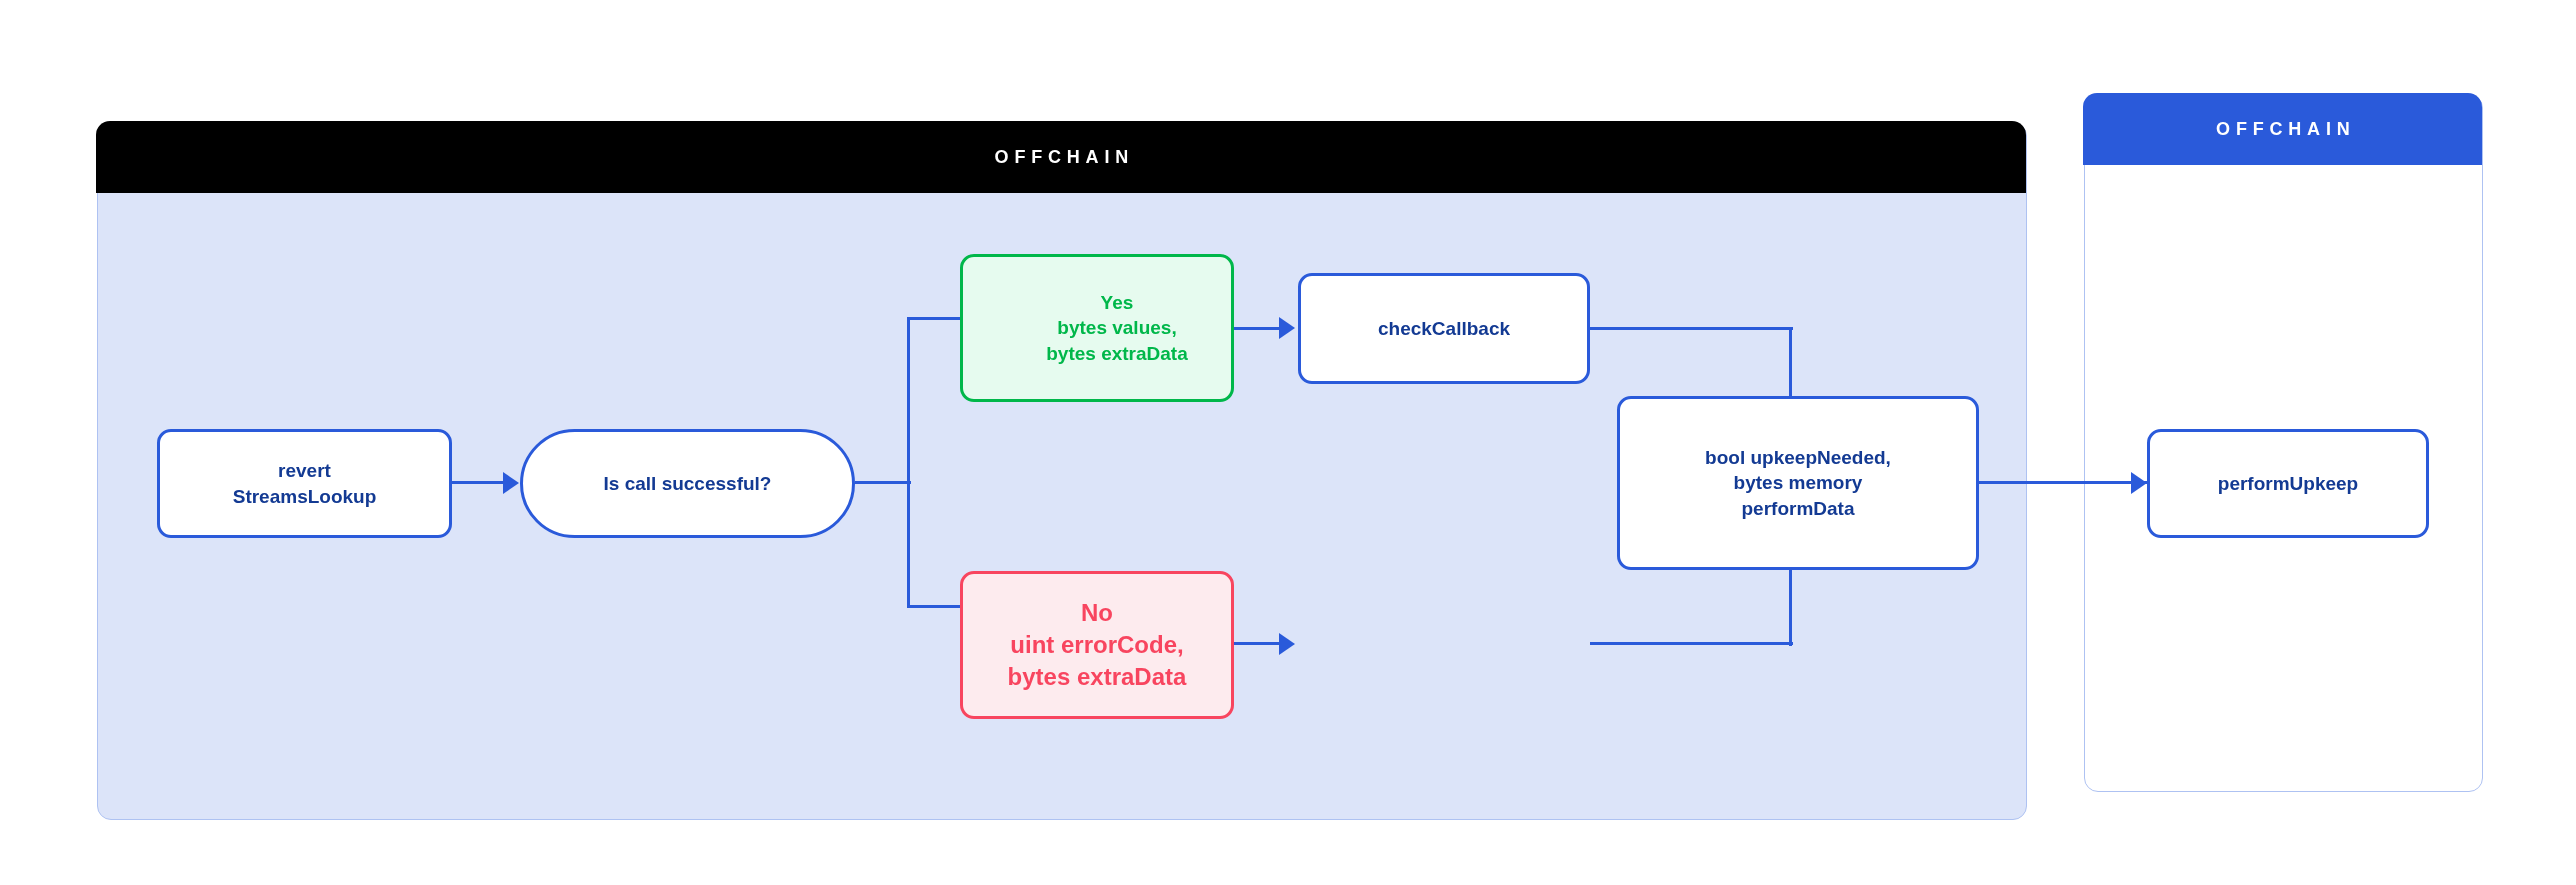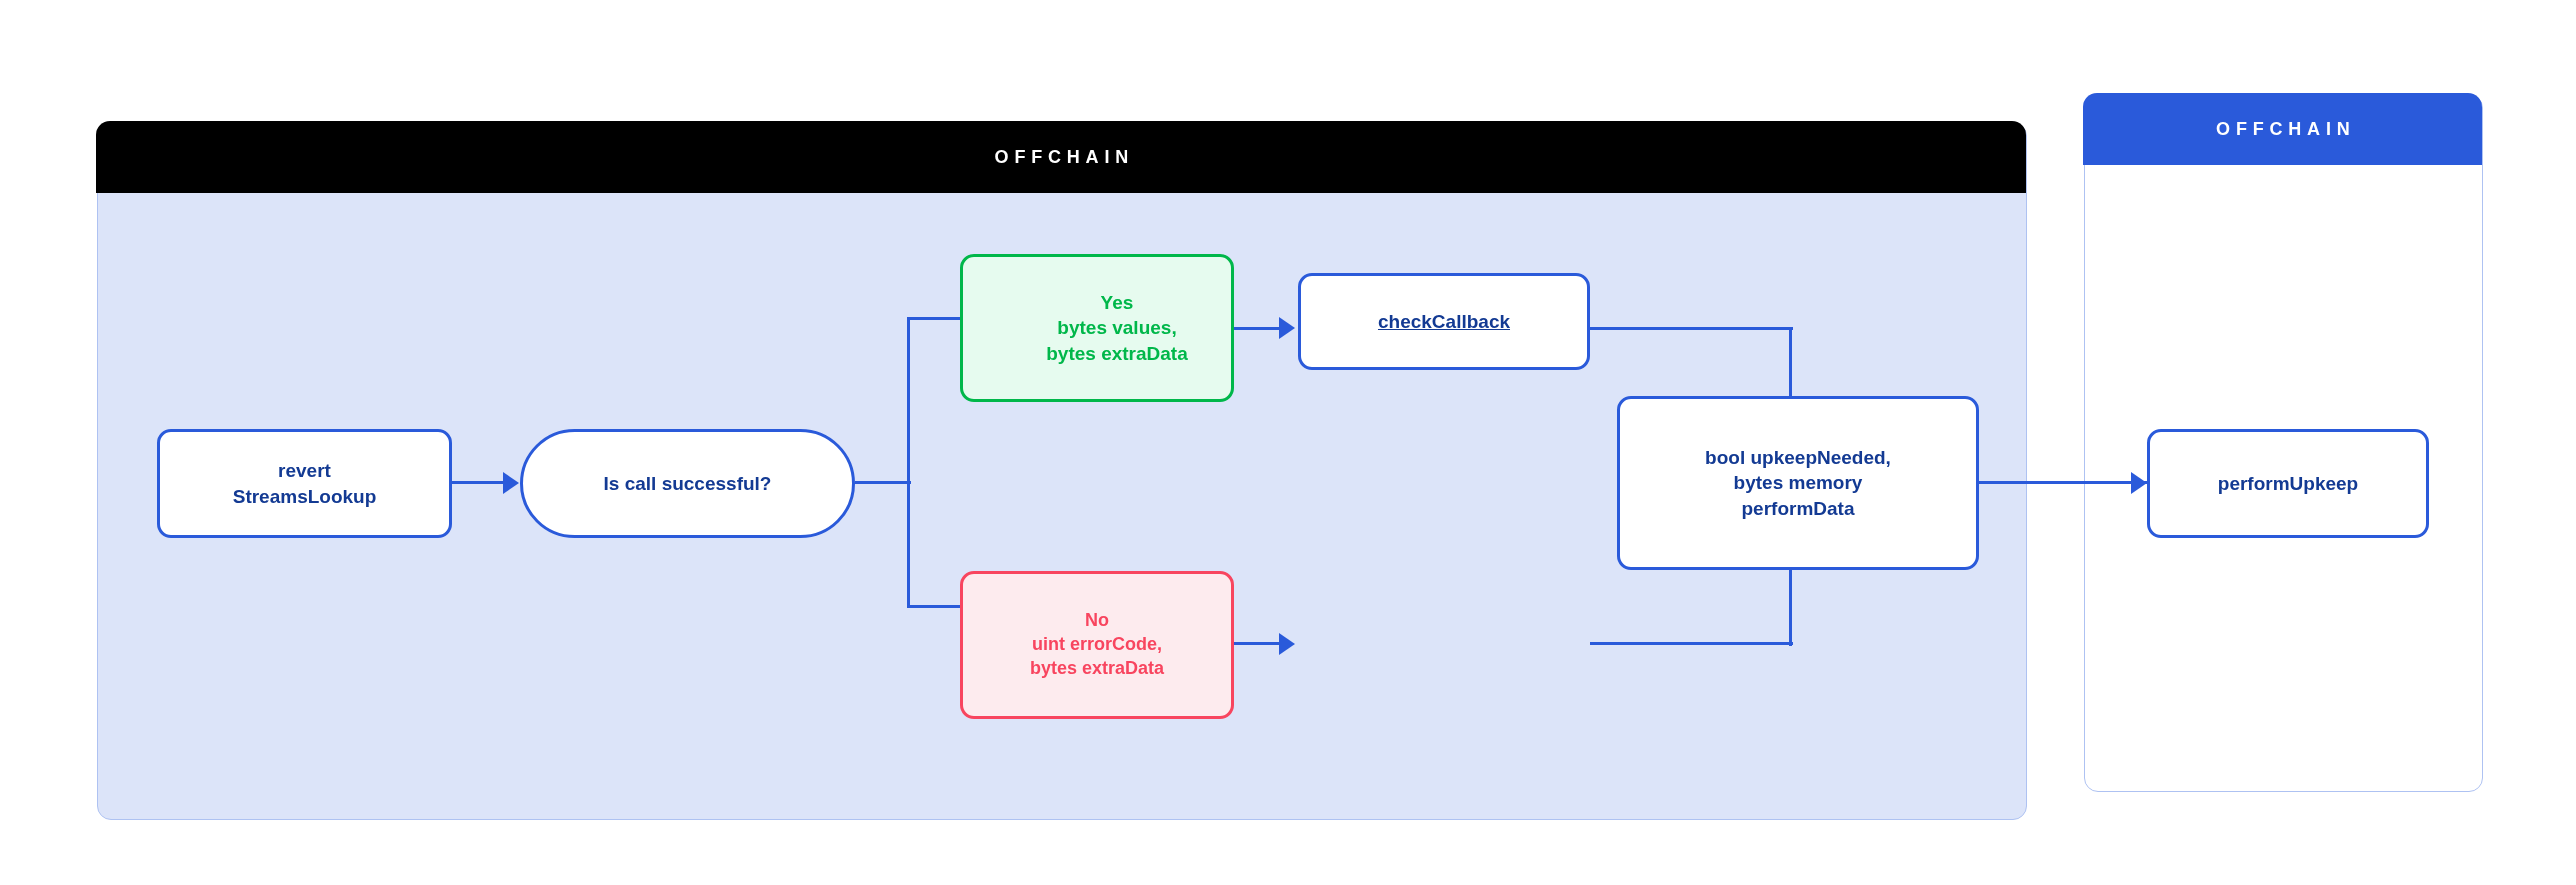--- a/index.html
+++ b/index.html
@@ -97,28 +97,28 @@
     background: #e6fbef;
     color: #00b74a;
     border-radius: 14px;
     font-size: 19px;
   }
   .node-red {
     border: 3.7px solid #f8455f;
     background: #fdebee;
     color: #f8455f;
     border-radius: 14px;
-    font-size: 18px;
+    font-size: 24px;
   }
 
   #node-revert        { left: 157px;  top: 429px;  width: 295px;  height: 109px; }
   #node-decision      { left: 520px;  top: 429px;  width: 335px;  height: 109px; }
   #node-yes           { left: 960px; top: 254px;  width: 274px;  height: 148px; padding-left: 40px; }
   #node-no            { left: 960px; top: 571px; width: 274px;  height: 148px; }
-  #node-callback      { left: 1298px; top: 273px;  width: 292px;  height: 97px; text-decoration: underline; }
+  #node-callback      { left: 1298px; top: 273px;  width: 292px;  height: 111px; }
   #node-errorhandler  { left: 1298px; top: 589px; width: 292px;  height: 111px; }
   #node-upkeepneeded  { left: 1617px; top: 396px;  width: 362px;  height: 174px; }
   #node-performupkeep { left: 2147px; top: 429px;  width: 282px;  height: 109px; }
 
   
   .conn {
     position: absolute;
     background: #2a5ada;
     z-index: 2;
   }

